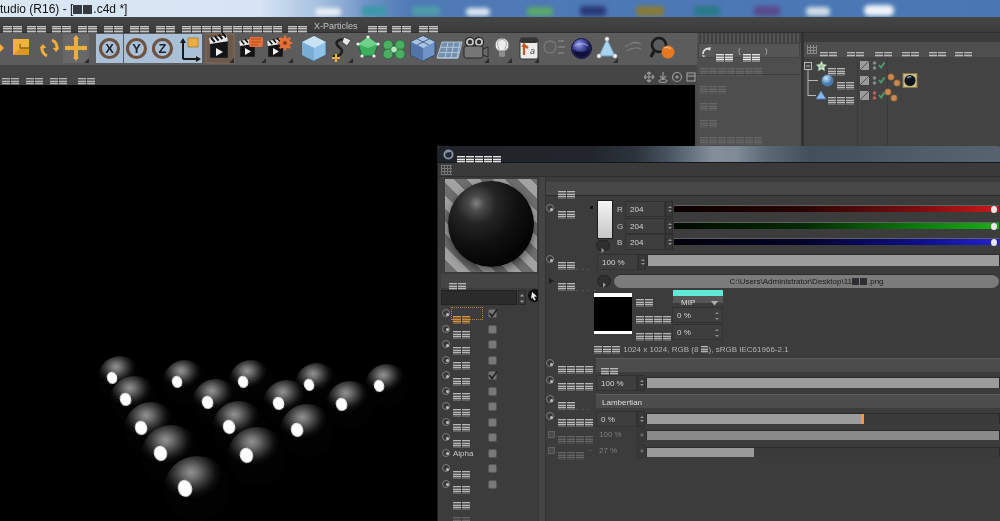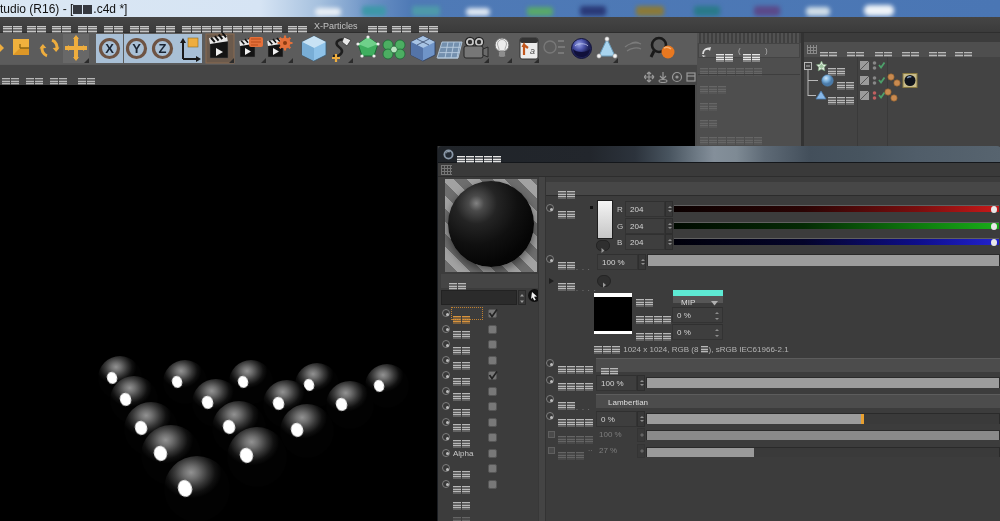--- a/index.html
+++ b/index.html
@@ -546,20 +546,21 @@
  <div class="a spin" style="left:200px;top:108px;height:16px"></div>
  <div class="a" style="left:209px;top:108px;width:353px;height:12px;background:#9c9c9c;border:1px solid #2a2a2a;border-bottom:none"></div>
 
  <svg class="a" style="left:110px;top:131px" width="7" height="8" viewBox="0 0 7 8">
       <path d="M1 1l5 3-5 3z" fill="#1e1e1e"></path>
     </svg>
  <span class="a" style="left:120px;top:131px"><i class="z"></i><i class="z"></i><span class="dots">. . . .</span></span>
  <div class="a" style="left:159px;top:129px;width:14px;height:12px;background:#2f2f2f;border-radius:6px;border:1px solid #242424"><svg width="13" height="10" viewBox="0 0 13 10">
         <path d="M5 2.5l3 2.5-3 2.5z" fill="#999"></path>
       </svg></div>
+ <div class="a" style="left:176px;top:128px;width:385px;height:14px;background:#7b7b7b;border-radius:7px;border-top:1px solid #2e2e2e;text-align:center;font-size:8px;color:#1c1c1c;line-height:14px">C:\Users\Administrator\Desktop\11<i class="z k s7"></i><i class="z k s7"></i>.png</div>
 
  <div class="a" style="left:156px;top:147px;width:38px;height:41px;background:#000;border-top:4px solid #fff;border-bottom:3px solid #fff"></div>
  <span class="a" style="left:198px;top:147px"><i class="z"></i><i class="z"></i></span>
  <div class="a" style="left:235px;top:144px;width:50px;height:13px;background:#565656;border-top:6px solid #5eead4;font-size:8px;color:#ddd">
   <span style="position:absolute;left:8px;top:2px">MIP</span>
   <svg class="a" style="right:5px;top:5px;position:absolute" width="7" height="5" viewBox="0 0 7 5">
         <path d="M0 0h7L3.5 4.5z" fill="#b0b0b0"></path>
       </svg>
  </div>
  <span class="a" style="left:198px;top:164px"><i class="z"></i><i class="z"></i><i class="z"></i><i class="z"></i></span>
@@ -585,21 +586,21 @@
  <span class="a" style="left:120px;top:231px"><i class="z"></i><i class="z"></i><i class="z"></i><i class="z"></i></span>
  <div class="a vbox" style="left:158px;top:229px;width:41px;height:16px">
       <span>100 %</span>
     </div>
  <div class="a spin" style="left:199px;top:229px;height:16px"></div>
  <div class="a" style="left:208px;top:231px;width:354px;height:11px;background:#9c9c9c;border:1px solid #2a2a2a;border-bottom:none"></div>
 
  <span class="a rad" style="left:108px;top:249px"></span>
  <span class="a" style="left:120px;top:250px"><i class="z"></i><i class="z"></i><span class="dots">. . .</span></span>
  <div class="a" style="left:158px;top:248px;width:405px;height:14px;background:#4c4c4c;border-top:1px solid #5c5c5c;font-size:8px;color:#ddd">
-      <span class="a" style="left:12px;top:3px">Lambertian</span>
+      <span class="a" style="left:6px;top:3px">Lambertian</span>
     </div>
 
  <span class="a rad" style="left:108px;top:266px"></span>
  <span class="a" style="left:120px;top:267px"><i class="z"></i><i class="z"></i><i class="z"></i><i class="z"></i></span>
  <div class="a vbox" style="left:158px;top:265px;width:41px;height:16px">
       <span>0 %</span>
     </div>
  <div class="a spin" style="left:199px;top:265px;height:16px"></div>
  <div class="a" style="left:208px;top:267px;width:354px;height:11px;background:#3a3a3a;border:1px solid #2a2a2a;border-bottom:none">
   <div class="a" style="left:0;top:0;width:214px;height:10px;background:#9c9c9c"></div>

